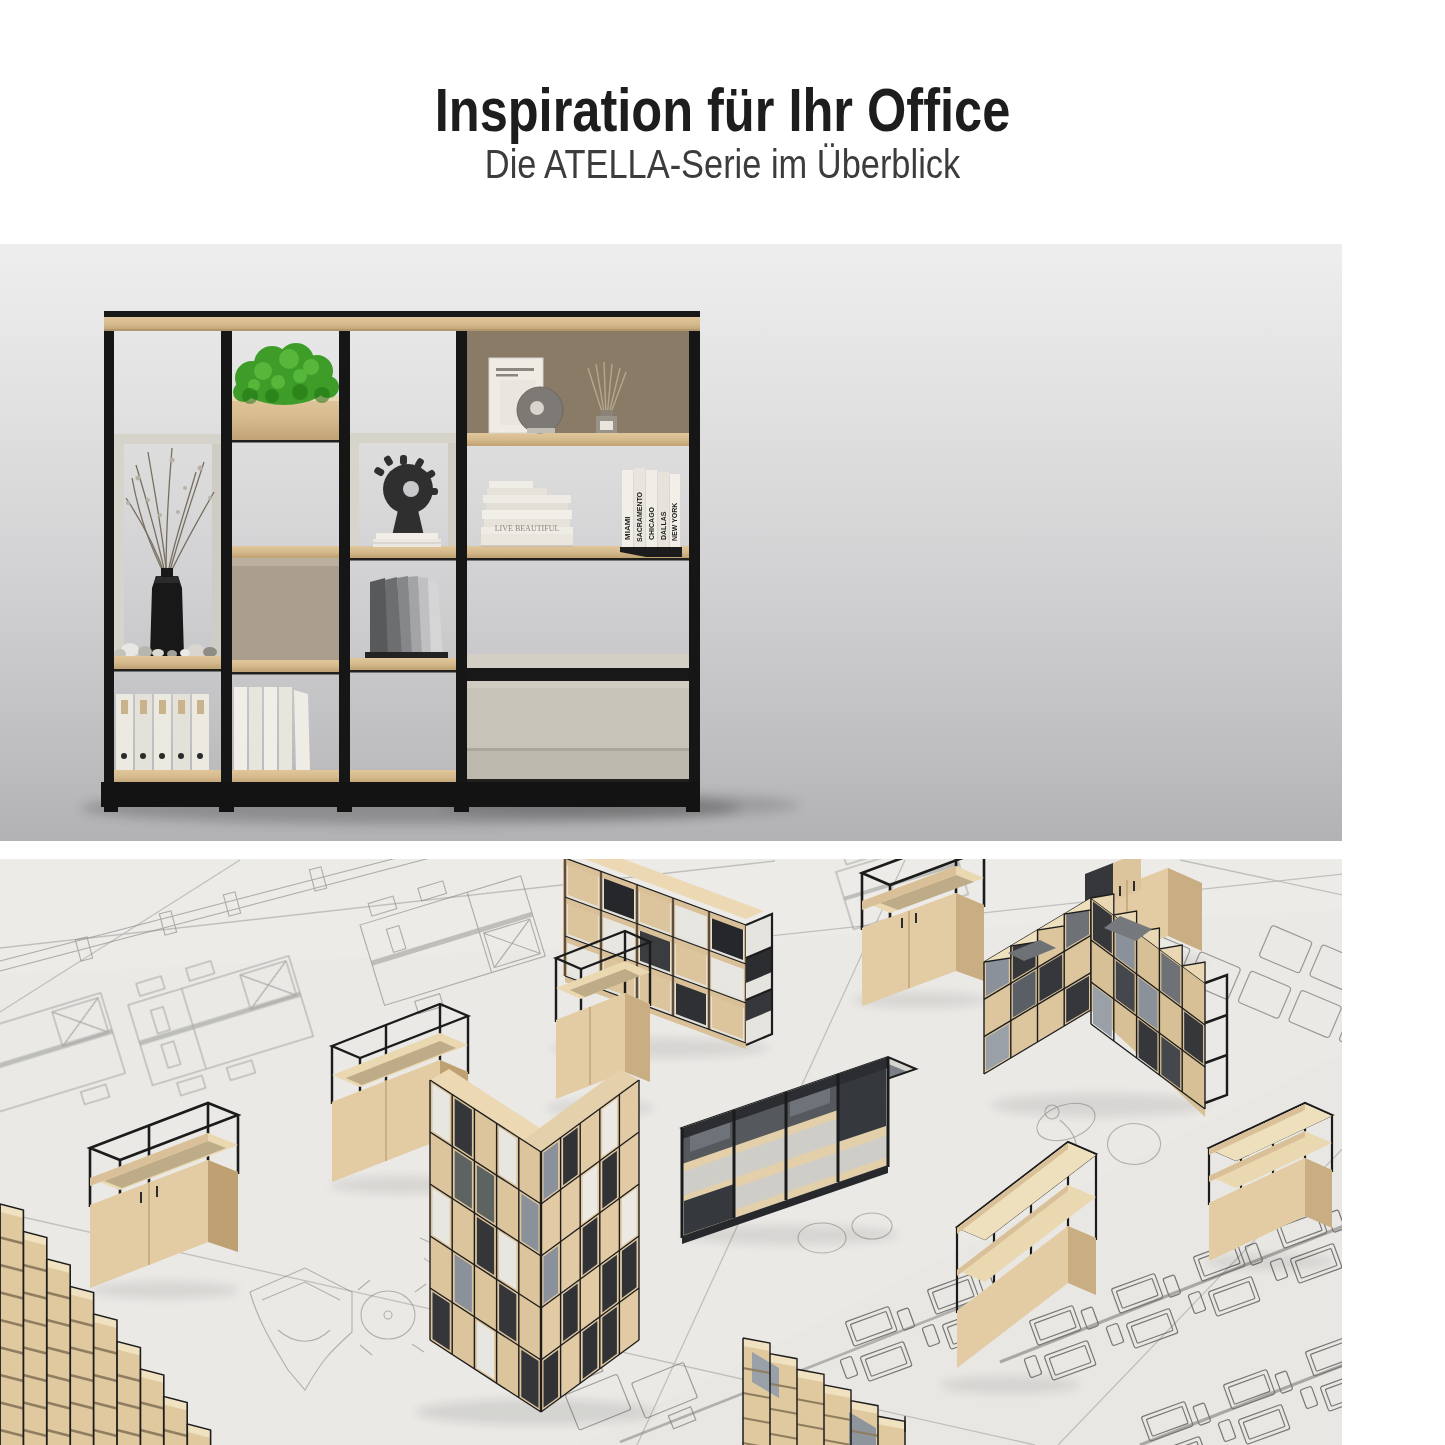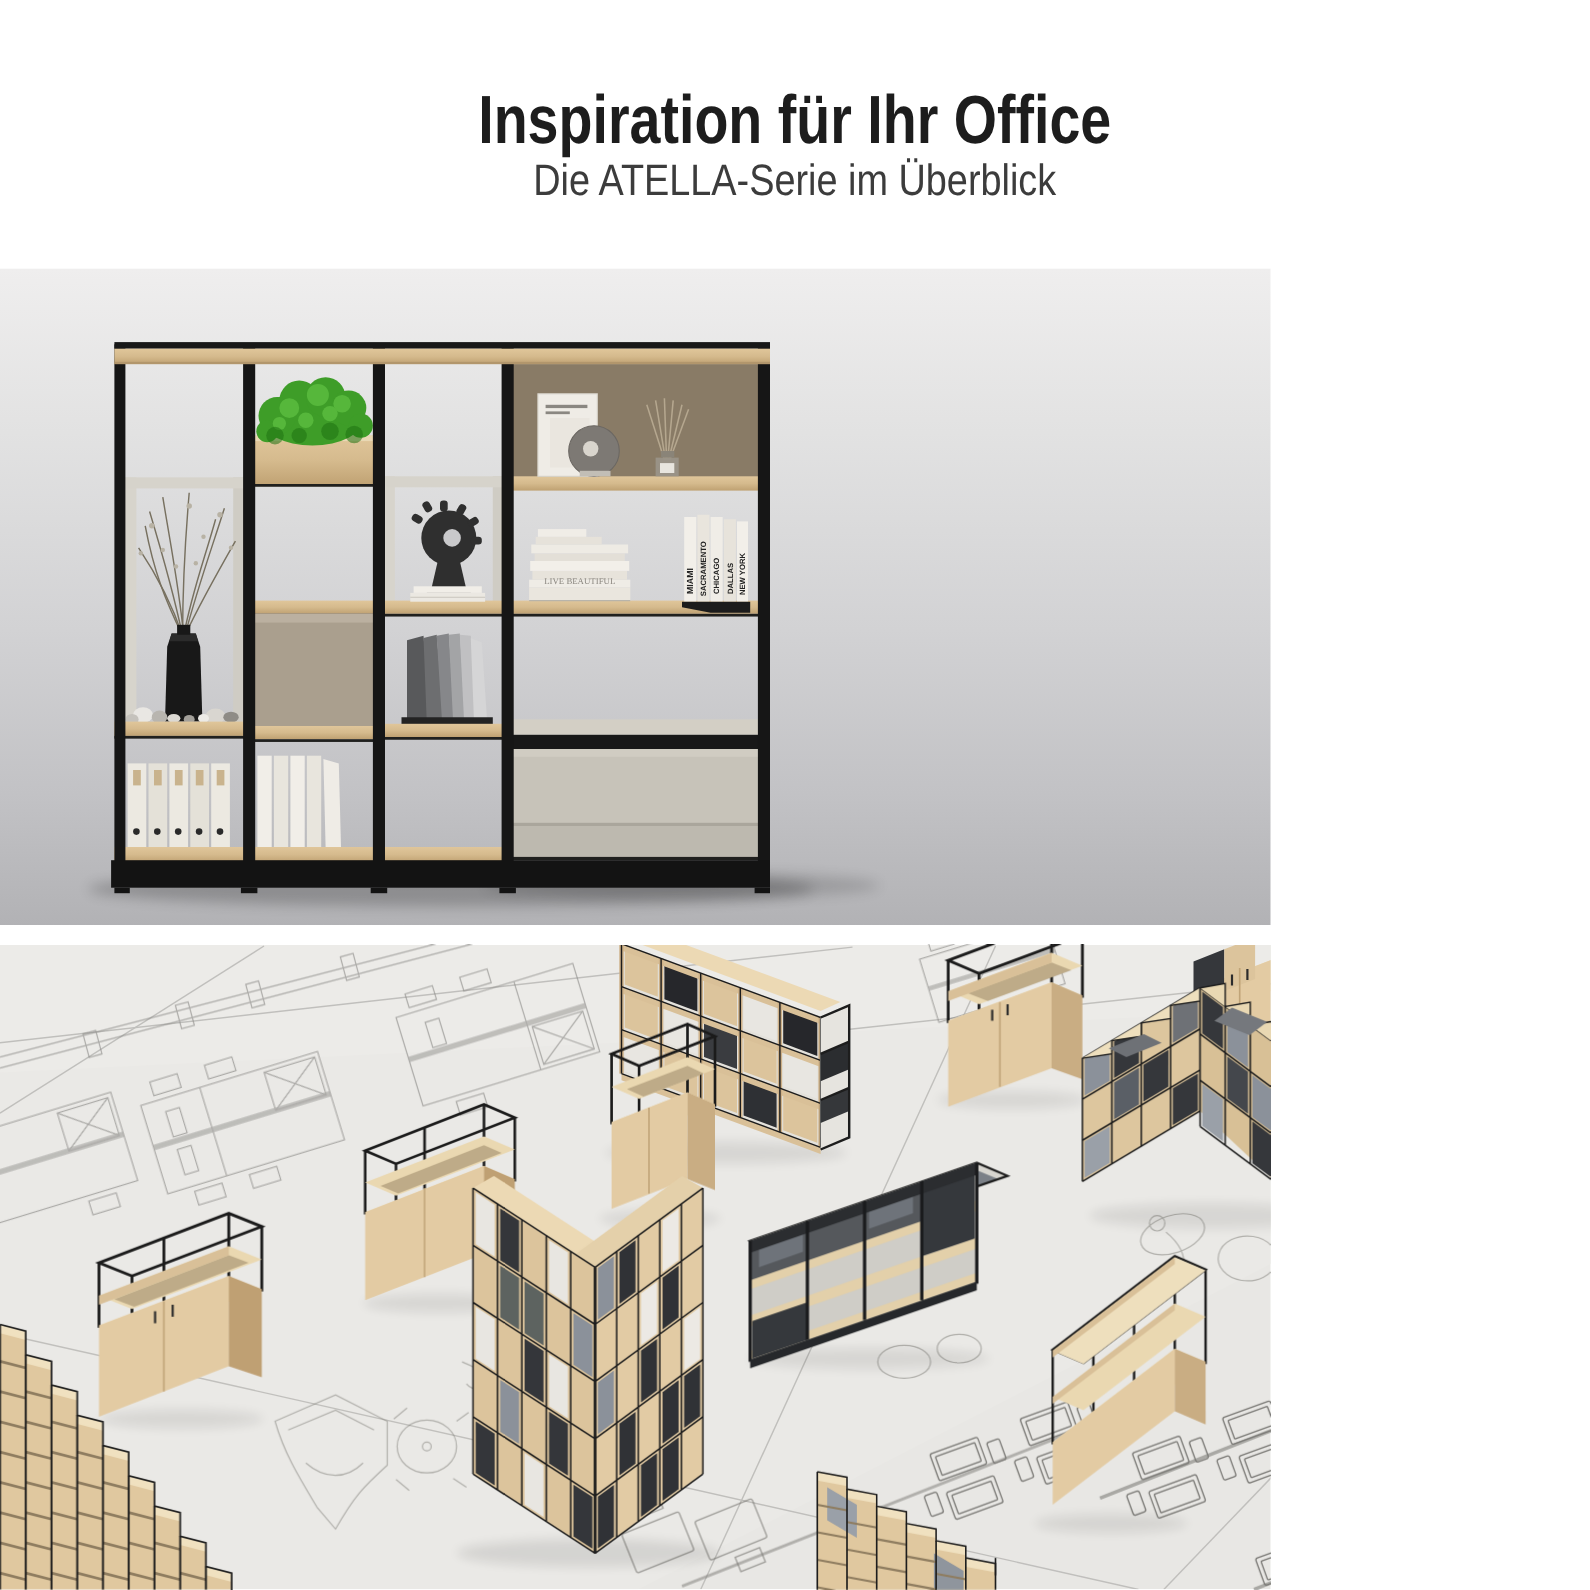--- a/index.html
+++ b/index.html
@@ -1,16 +1,16 @@
 <!DOCTYPE html>
 <html><head>
 <meta charset="utf-8">
 <style>
   html,body{margin:0;padding:0;}
-  .page{position:relative;width:1155px;height:1445px;background:#ffffff;overflow:hidden;font-family:"Liberation Sans",sans-serif;}
+  .page{position:relative;width:1342px;height:1445px;background:#ffffff;overflow:hidden;font-family:"Liberation Sans",sans-serif;}
   .title{position:absolute;left:0;top:74px;width:1445px;text-align:center;font-weight:bold;font-size:62px;letter-spacing:0px;color:#1d1d1d;transform:scaleX(0.815);}
   .sub{position:absolute;left:0;top:142px;width:1445px;text-align:center;font-weight:400;font-size:40px;color:#3c3c3c;transform:scaleX(0.86);}
   .mid{position:absolute;left:0;top:244px;width:1445px;height:597px;}
   .bot{position:absolute;left:0;top:859px;width:1445px;height:586px;}
 </style>
 </head>
 <body>
 <div class="page">
   <div class="title">Inspiration für Ihr Office</div>
   <div class="sub">Die ATELLA-Serie im Überblick</div>

